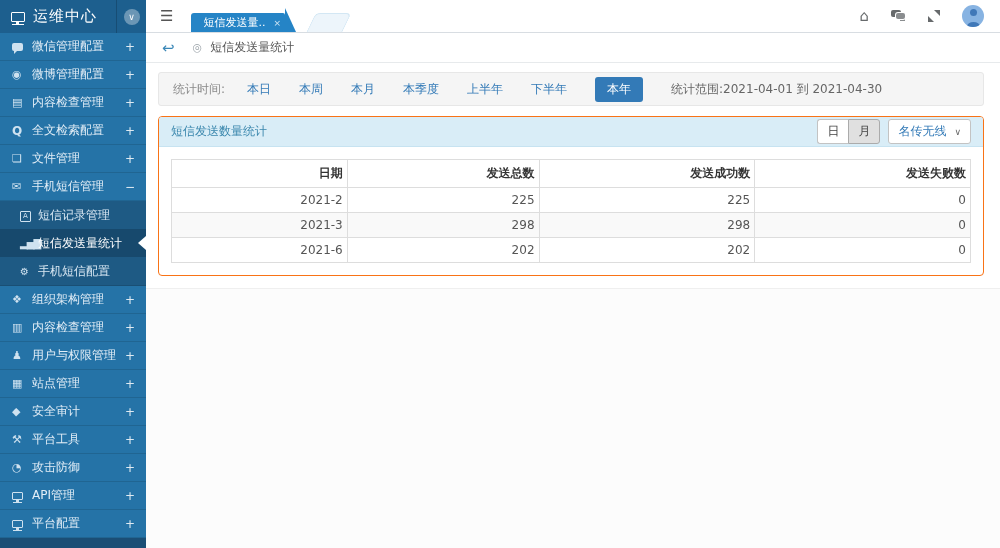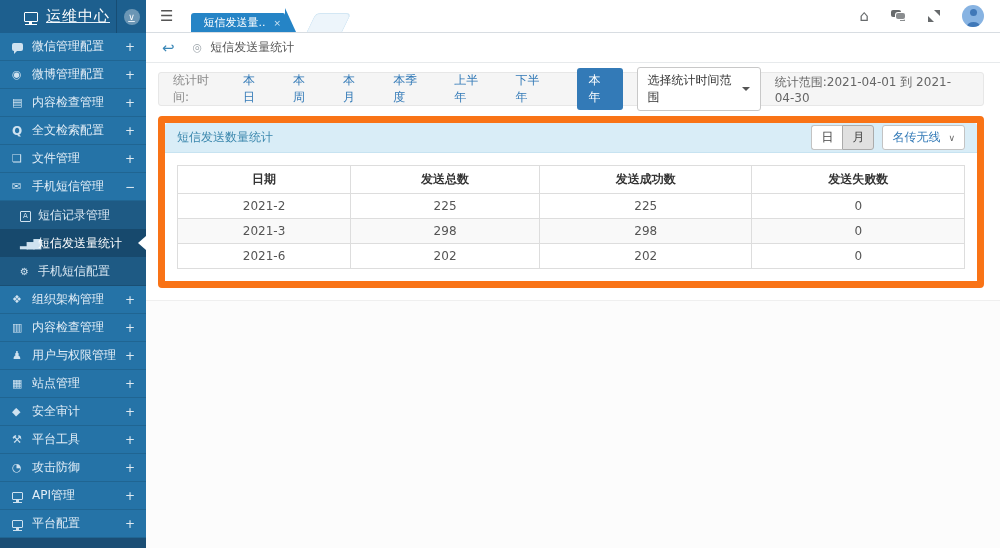--- a/index.html
+++ b/index.html
@@ -1,21 +1,21 @@
 <!DOCTYPE html>
 <html><head>
 <meta charset="utf-8">
 <style>
   * { box-sizing: border-box; margin: 0; padding: 0; }
   html,body { width:1000px; height:548px; overflow:hidden; }
   body { font-family:"DejaVu Sans","Liberation Sans",sans-serif; font-size:12px; display:flex; background:#fff; color:#333; }
 
   
   .sidebar { width:146px; flex:0 0 146px; background:#2573a7; color:#e3eef7; display:flex; flex-direction:column; }
-  .side-header { height:33px; flex:0 0 33px; background:#1d5f8e; display:flex; align-items:center; padding-left:24px;text-decoration:underline; }
+  .side-header { height:33px; flex:0 0 33px; background:#1d5f8e; display:flex; align-items:center; padding-left:11px; }
   .logo-title { font-size:15px; color:#fff; margin-left:8px; flex:1; letter-spacing:1px; }
   .side-toggle { width:30px; height:33px; display:flex; align-items:center; justify-content:center; border-left:1px solid rgba(0,0,0,.18); cursor:pointer; }
   .circ { width:16px; height:16px; border-radius:50%; background:rgba(255,255,255,.35); color:#fff; font-size:9px; display:flex; align-items:center; justify-content:center; }
 
   .nav-item { height:28px; flex:0 0 28px; display:flex; align-items:center; padding:0 11px 0 12px; border-bottom:1px solid rgba(0,0,0,.12); cursor:pointer; }
   .nav-icon { width:20px; flex:0 0 20px; font-size:11px; color:#cfe2f0; text-align:left; }
   .nav-icon.q { font-weight:bold; font-size:12px; }
   .nav-label { flex:1; font-size:12px; white-space:nowrap; }
   .nav-state { font-size:12px; color:rgba(255,255,255,.85); }
 
@@ -65,34 +65,34 @@
 
   .page { padding:9px 16px 0 12px; background:#fff; }
   .filter-bar { height:34px; background:#f5f5f5; border:1px solid #e7e7e7; border-radius:3px; display:flex; align-items:center; padding:0 14px; }
   .f-label { color:#8a8a8a; margin-right:22px; }
   .f-link { color:#337ab7; text-decoration:none; margin-right:28px; cursor:pointer; }
   .f-active { background:#337ab7; color:#fff; border-radius:3px; padding:4px 12px; margin-right:14px; cursor:pointer; }
   .f-range-btn { background:#fff; border:1px solid #c8c8c8; border-radius:3px; padding:4px 10px; color:#333; cursor:pointer; display:inline-flex; align-items:center; }
   .caret { display:inline-block; margin-left:7px; border-top:4px solid #555; border-left:4px solid transparent; border-right:4px solid transparent; }
   .f-summary { color:#666; margin-left:14px; }
 
-  .panel { margin-top:10px; border:7px solid #f97316; border-radius:4px; background:#fff; }
+  .panel { margin-top:10px; border:1px solid #f97316; border-radius:4px; background:#fff; }
   .panel-head { background:#d9edf7; border-bottom:1px solid #c7e3f1; border-radius:3px 3px 0 0; height:30px; display:flex; align-items:center; padding:0 12px; }
   .panel-title { color:#3a87ad; }
   .head-controls { margin-left:auto; display:flex; align-items:center; }
   .btn-sm { padding:3px 9px; border:1px solid #c3c3c3; background:#fff; color:#444; cursor:pointer; }
   .btn-sm.first { border-radius:3px 0 0 3px; border-right:none; }
   .btn-sm.last { border-radius:0 3px 3px 0; }
   .btn-sm.active { background:#e0e0e0; border-color:#ababab; }
   .select { border:1px solid #c3c3c3; border-radius:3px; background:#fff; padding:3px 9px; color:#337ab7; display:inline-flex; align-items:center; gap:8px; margin-left:8px; cursor:pointer; }
   .sel-caret { color:#666; font-size:9px; }
 
   .panel-body { padding:12px; }
   table { width:100%; border-collapse:collapse; }
-  th, td { border:1px solid #ddd; text-align:center; font-size:12px; padding:5px 4px; }
+  th, td { border:1px solid #ddd; text-align:right; font-size:12px; padding:5px 4px; }
   th { color:#333; font-weight:bold; }
   td { color:#555; }
   tbody tr:nth-child(even) td { background:#f9f9f9; }
   th:nth-child(1){width:22%} th:nth-child(2){width:24%} th:nth-child(3){width:27%} th:nth-child(4){width:27%}
 
   .below { flex:1; background:#fcfcfc; border-top:1px solid #efefef; margin-top:12px; }
 </style>
 </head>
 <body>
 
@@ -225,24 +225,20 @@
   <div class="page">
     <div class="filter-bar">
       <span class="f-label">统计时间:</span>
       <a class="f-link">本日</a>
       <a class="f-link">本周</a>
       <a class="f-link">本月</a>
       <a class="f-link">本季度</a>
       <a class="f-link">上半年</a>
       <a class="f-link">下半年</a>
       <span class="f-active">本年</span>
-      <span class="f-range-btn">
-        <span>选择统计时间范围</span>
-        <span class="caret"></span>
-      </span>
       <span class="f-summary">统计范围:2021-04-01 到 2021-04-30</span>
     </div>
 
     <div class="panel">
       <div class="panel-head">
         <span class="panel-title">短信发送数量统计</span>
         <div class="head-controls">
           <span class="btn-sm first">日</span>
           <span class="btn-sm last active">月</span>
           <span class="select">

